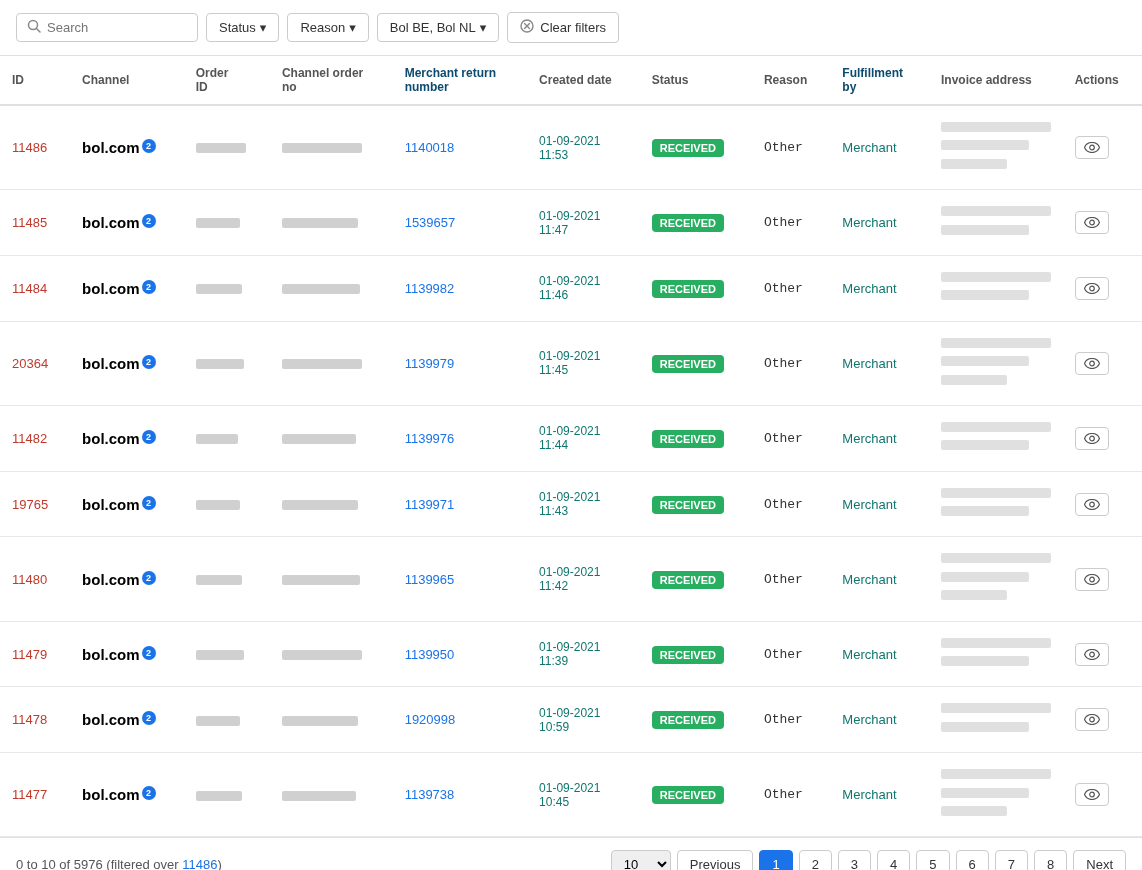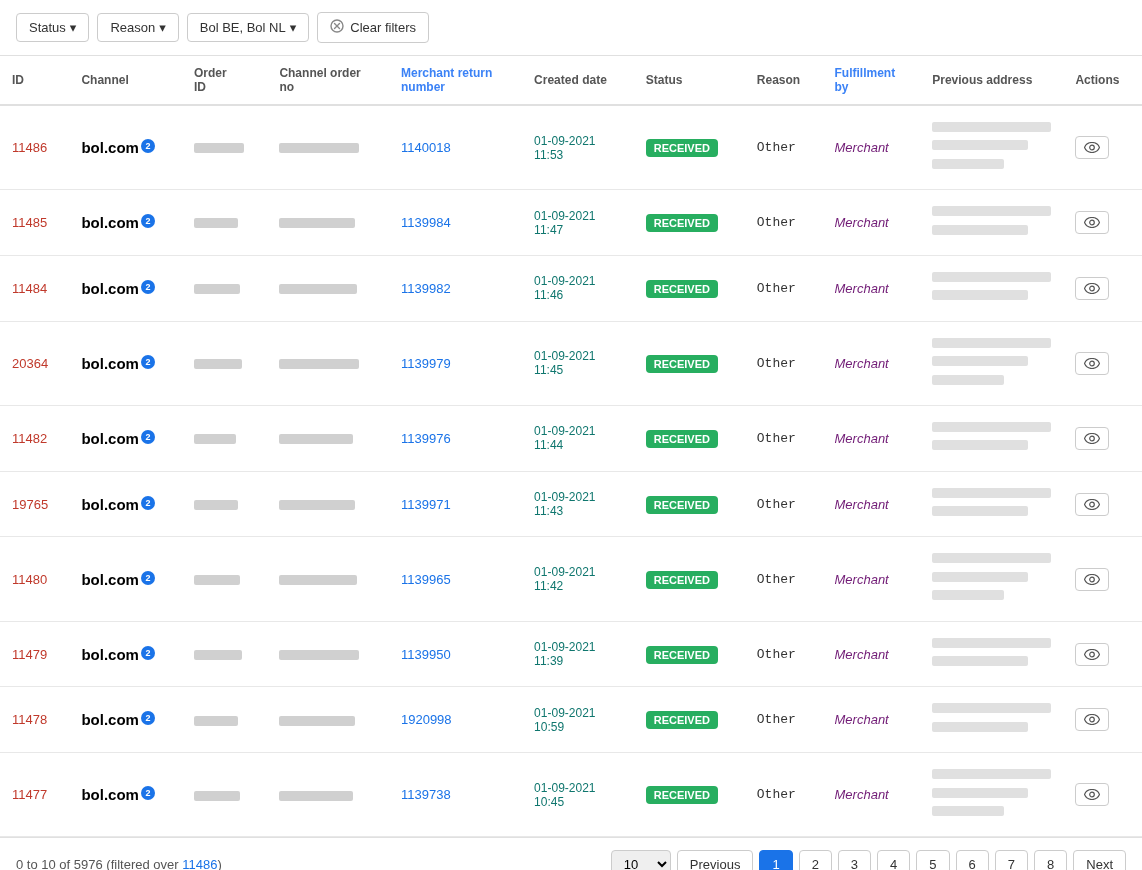--- a/index.html
+++ b/index.html
@@ -64,21 +64,21 @@
 
     thead th {
       text-align: left;
       padding: 10px 12px;
       font-weight: 600;
       font-size: 12px;
       color: #555;
       border-bottom: 2px solid #e0e0e0;
       white-space: nowrap;
     }
-    thead th.blue-header { color: #3b82f6; }
+    thead th.blue-header { color: #0c4a6e; }
 
     tbody tr {
       border-bottom: 1px solid #e8e8e8;
     }
 
     tbody td {
       padding: 14px 12px;
       vertical-align: middle;
       font-size: 13px;
     }
@@ -110,21 +110,21 @@
     .status-badge {
       background: #27ae60;
       color: #fff;
       border-radius: 4px;
       padding: 3px 8px;
       font-size: 11px;
       font-weight: bold;
       white-space: nowrap;
     }
     .reason-cell { color: #333; font-family: Liberation Mono, monospace; }
-    .fulfillment-cell { color: #701a75; font-style: italic; }
+    .fulfillment-cell { color: #0f766e; }
     .invoice-cell { color: #aaa; font-size: 11px; line-height: 1.4; }
     .invoice-blur {
       display: inline-block;
       background: #e0e0e0;
       border-radius: 2px;
       height: 10px;
       margin: 2px 0;
       width: 100%;
     }
 
@@ -182,20 +182,29 @@
       background: #1a73e8;
       color: #fff;
       border-color: #1a73e8;
     }
     .page-btn.nav { color: #333; }
   </style>
 </head>
 <body>
 
 <div class="toolbar">
+  <div class="search-wrapper">
+    <span class="search-icon-svg">
+      <svg width="14" height="14" viewBox="0 0 14 14" fill="none">
+        <circle cx="6" cy="6" r="4.5" stroke="#888" stroke-width="1.5"></circle>
+        <line x1="9.5" y1="9.5" x2="13" y2="13" stroke="#888" stroke-width="1.5" stroke-linecap="round"></line>
+      </svg>
+    </span>
+    <input class="search-input" type="text" placeholder="Search" style="">
+  </div>
 
   <button class="filter-btn">
     <span>Status</span>
     <span>▾</span>
   </button>
 
   <button class="filter-btn">
     <span>Reason</span>
     <span>▾</span>
   </button>
@@ -222,21 +231,21 @@
     <tr>
       <th>ID</th>
       <th>Channel</th>
       <th>Order<br>ID</th>
       <th>Channel order<br>no</th>
       <th class="blue-header">Merchant return<br>number</th>
       <th>Created date</th>
       <th>Status</th>
       <th>Reason</th>
       <th class="blue-header">Fulfillment<br>by</th>
-      <th>Previous address</th>
+      <th>Invoice address</th>
       <th>Actions</th>
     </tr>
   </thead>
   <tbody id="table-body">
   <tr>
       <td class="id-cell">11486</td>
       <td class="channel-cell">
         <span class="channel-badge">
           bol.com<sup class="sup">2</sup>
         </span>
@@ -268,21 +277,21 @@
         <span class="channel-badge">
           bol.com<sup class="sup">2</sup>
         </span>
       </td>
       <td class="order-id-cell">
         <span class="blurred-text" style="width:44px; background:#d0d0d0; display:inline-block; height:10px; border-radius:2px;"></span>
       </td>
       <td class="channel-order-cell">
         <span class="blurred-text" style="width:76px; background:#d0d0d0; display:inline-block; height:10px; border-radius:2px;"></span>
       </td>
-      <td class="return-number-cell">1139984</td>
+      <td class="return-number-cell">1539657</td>
       <td class="created-date-cell">01-09-2021<br>11:47</td>
       <td><span class="status-badge">RECEIVED</span></td>
       <td class="reason-cell">Other</td>
       <td class="fulfillment-cell">Merchant</td>
       <td class="invoice-cell"><div class="invoice-blur" style="width:100%"></div><div class="invoice-blur" style="width:80%"></div></td>
       <td>
         <button class="eye-btn">
           <svg width="16" height="11" viewBox="0 0 16 11" fill="none">
             <path d="M8 0.5C4.5 0.5 1.5 3 0.5 5.5C1.5 8 4.5 10.5 8 10.5C11.5 10.5 14.5 8 15.5 5.5C14.5 3 11.5 0.5 8 0.5Z" stroke="#555" stroke-width="1.2" fill="none"></path>
             <circle cx="8" cy="5.5" r="2.3" stroke="#555" stroke-width="1.2" fill="none"></circle>

